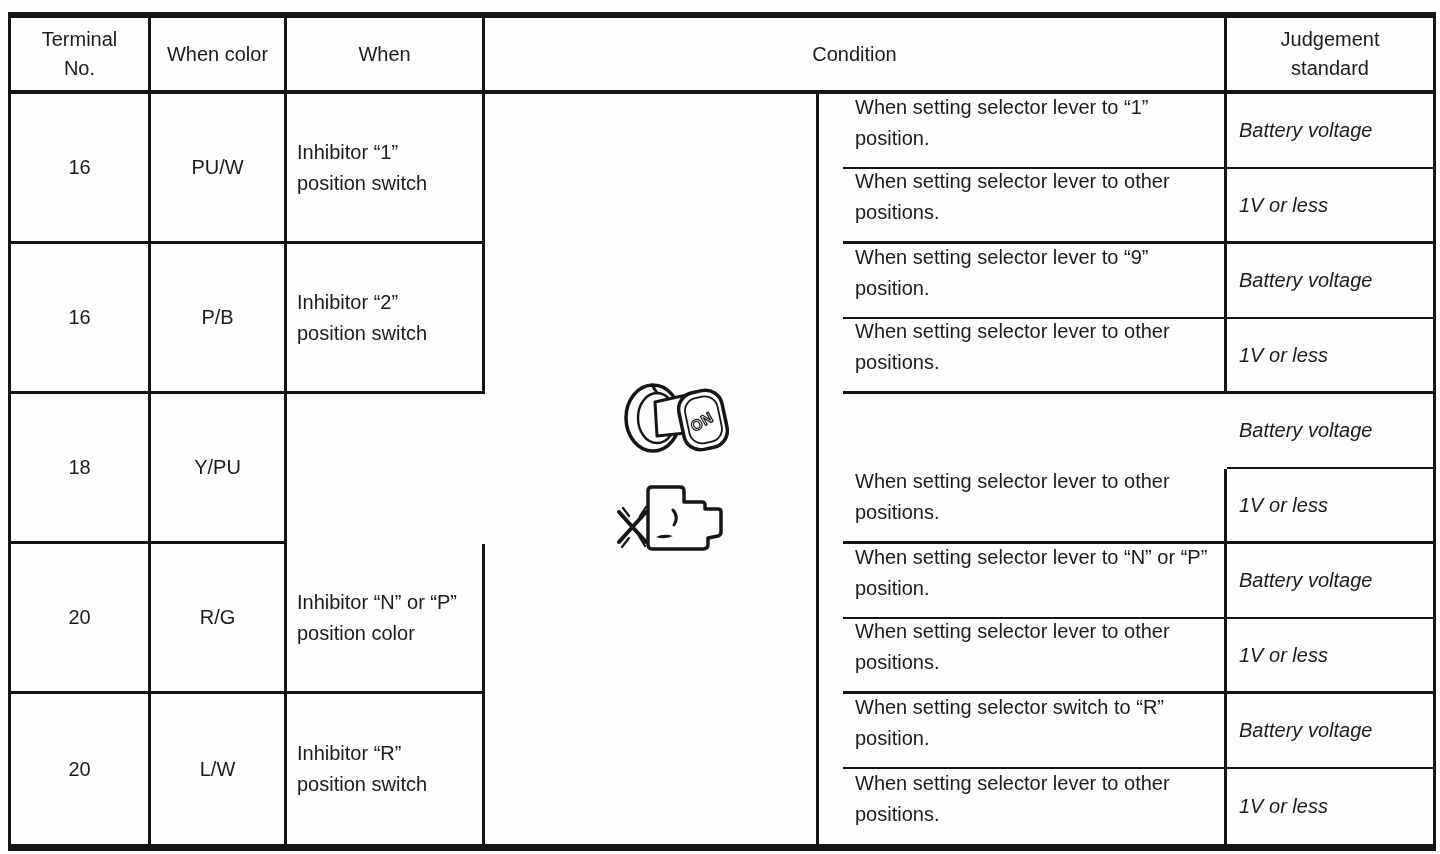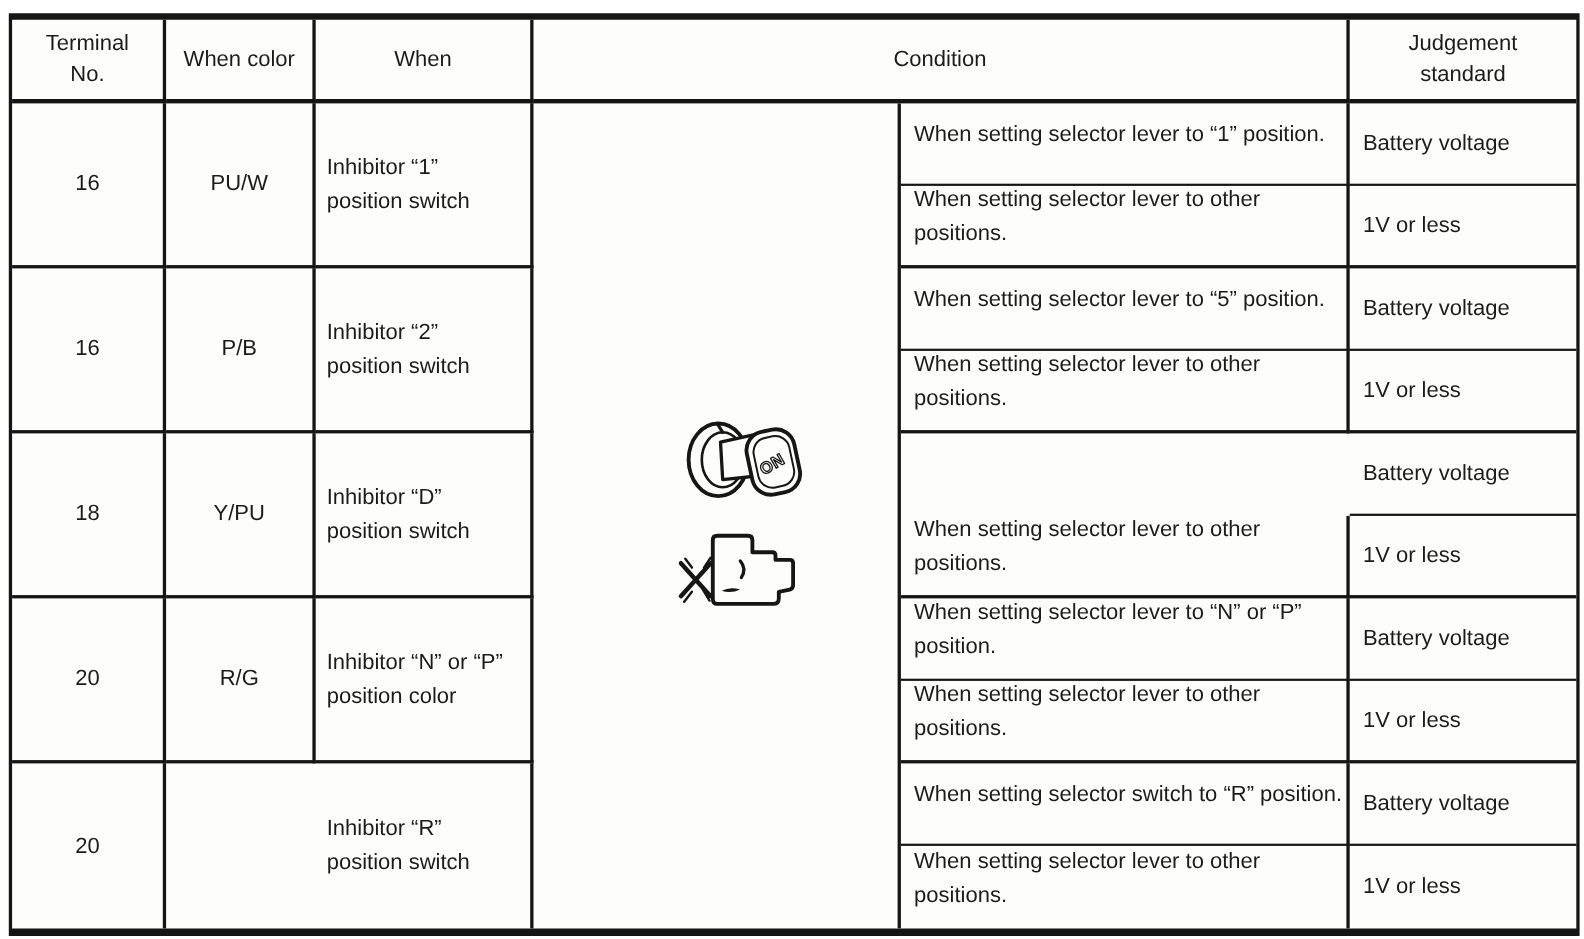--- a/index.html
+++ b/index.html
@@ -38,22 +38,22 @@
   }
   .center{justify-content:center;text-align:center;}
   .left{justify-content:flex-start;text-align:left;}
   .vr{border-right:3px solid var(--ink);}
   .hb-head{border-bottom:4px solid var(--ink);}
   .hb-main{border-bottom:3px solid var(--ink);}
   .hb-sub{border-bottom:2px solid var(--ink);}
   .prewrap{white-space:pre-line;}
   .head{line-height:1.45;}
   .item-cell{padding:6px 22px 6px 10px;}
-  .cond-cell{padding:4px 0 20px 12px;}
-  .judge-cell{padding:4px 4px 4px 12px;}
+  .cond-cell{padding:4px 0 20px 12px;margin-left:24px;}
+  .judge-cell{padding:4px 4px 4px 12px;font-style:italic;}
   .icon-cell{
     flex-direction:column;
     justify-content:center;
     gap:14px;
     padding-left:48px;
   }
   
   .c1{grid-column:1}.c2{grid-column:2}.c3{grid-column:3}
   .c4{grid-column:4}.c5{grid-column:5}.c6{grid-column:6}
   .c45{grid-column:4 / span 2}
@@ -75,27 +75,27 @@
   <div class="cell center vr hb-main c1" style="grid-row:2 / span 2">16</div>
   <div class="cell center vr hb-main c2" style="grid-row:2 / span 2">PU/W</div>
   <div class="cell left item-cell vr hb-main c3" style="grid-row:2 / span 2">Inhibitor “1” position switch</div>
 
   <div class="cell center vr hb-main c1" style="grid-row:4 / span 2">16</div>
   <div class="cell center vr hb-main c2" style="grid-row:4 / span 2">P/B</div>
   <div class="cell left item-cell vr hb-main c3" style="grid-row:4 / span 2">Inhibitor “2” position switch</div>
 
   <div class="cell center vr hb-main c1" style="grid-row:6 / span 2">18</div>
   <div class="cell center vr hb-main c2" style="grid-row:6 / span 2">Y/PU</div>
-  <div class="cell left item-cell vr hb-main c3" style="grid-row:6 / span 2">Inhibitor “D” position switch</div>
 
   <div class="cell center vr hb-main c1" style="grid-row:8 / span 2">20</div>
   <div class="cell center vr hb-main c2" style="grid-row:8 / span 2">R/G</div>
   <div class="cell left item-cell vr hb-main c3" style="grid-row:8 / span 2">Inhibitor “N” or “P” position color</div>
 
   <div class="cell center vr c1" style="grid-row:10 / span 2">20</div>
+  <div class="cell center vr c2" style="grid-row:10 / span 2">L/W</div>
   <div class="cell left item-cell vr c3" style="grid-row:10 / span 2">Inhibitor “R” position switch</div>
 
   <div class="cell icon-cell vr c4" style="grid-row:2 / span 10">
     <svg width="112" height="82" viewBox="0 0 112 82">
       <g stroke="#161616" fill="none" stroke-linecap="round" stroke-linejoin="round">
         <ellipse cx="34" cy="40" rx="27" ry="33" fill="#fdfdfb" stroke-width="3.5"></ellipse>
         <ellipse cx="38" cy="40" rx="19" ry="25" stroke-width="2.4"></ellipse>
         <line x1="33" y1="7" x2="38" y2="15" stroke-width="3"></line>
         <polygon points="36,24 72,16 76,54 38,58" fill="#fdfdfb" stroke-width="3"></polygon>
         <g transform="rotate(-12 84 42)">
@@ -115,21 +115,21 @@
       </g>
     </svg>
   </div>
 
   <div class="cell left cond-cell vr hb-sub c5" style="grid-row:2">When setting selector lever to “1” position.</div>
   <div class="cell left judge-cell hb-sub c6" style="grid-row:2">Battery voltage</div>
 
   <div class="cell left cond-cell vr hb-main c5" style="grid-row:3">When setting selector lever to other positions.</div>
   <div class="cell left judge-cell hb-main c6" style="grid-row:3">1V or less</div>
 
-  <div class="cell left cond-cell vr hb-sub c5" style="grid-row:4">When setting selector lever to “5” position.</div>
+  <div class="cell left cond-cell vr hb-sub c5" style="grid-row:4">When setting selector lever to “9” position.</div>
   <div class="cell left judge-cell hb-sub c6" style="grid-row:4">Battery voltage</div>
 
   <div class="cell left cond-cell vr hb-main c5" style="grid-row:5">When setting selector lever to other positions.</div>
   <div class="cell left judge-cell hb-main c6" style="grid-row:5">1V or less</div>
 
   <div class="cell left judge-cell hb-sub c6" style="grid-row:6">Battery voltage</div>
 
   <div class="cell left cond-cell vr hb-main c5" style="grid-row:7">When setting selector lever to other positions.</div>
   <div class="cell left judge-cell hb-main c6" style="grid-row:7">1V or less</div>
 

